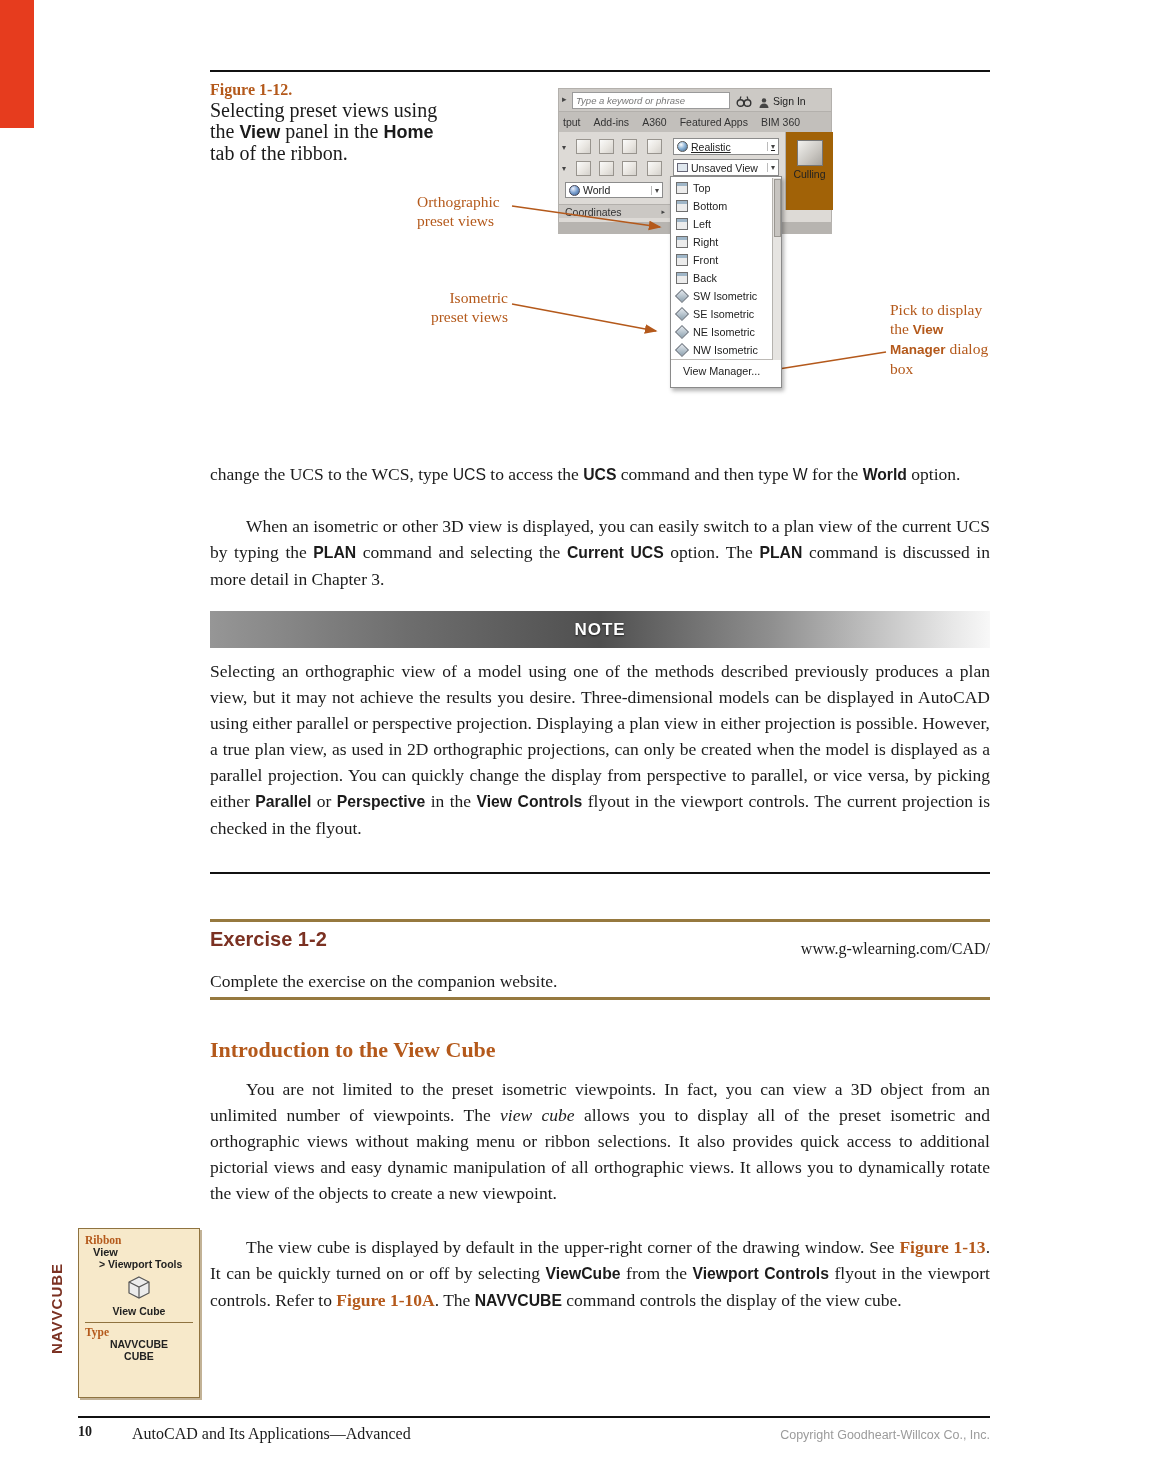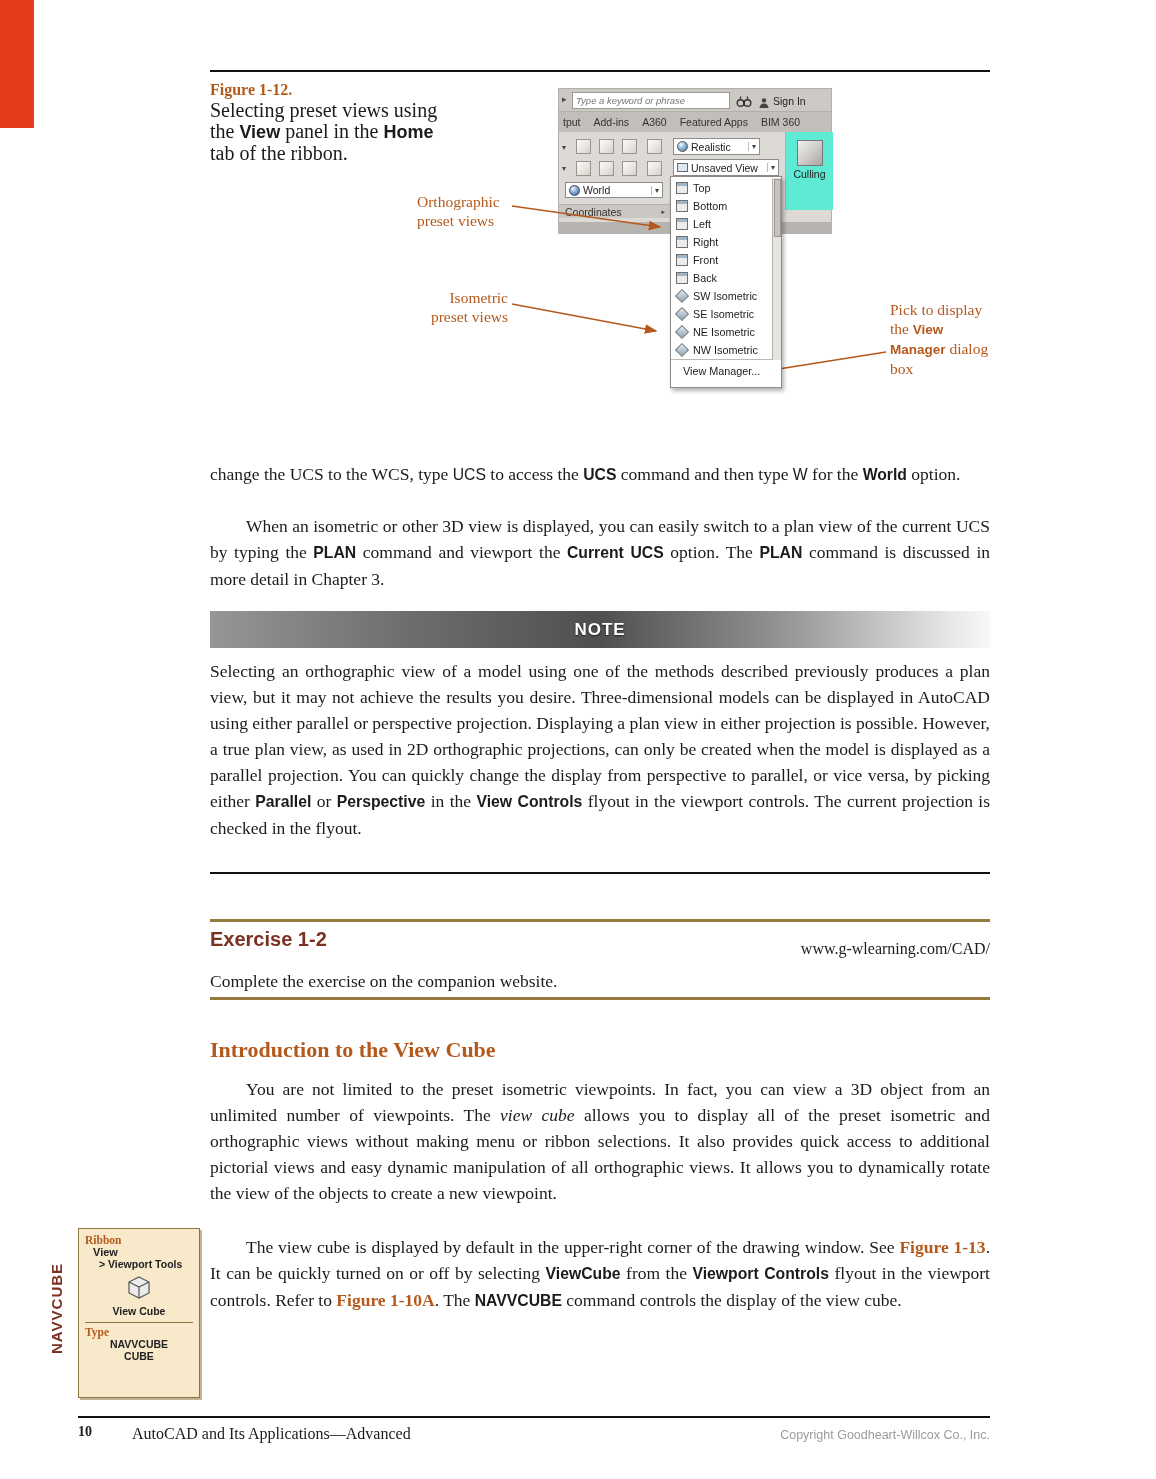--- a/index.html
+++ b/index.html
@@ -55,21 +55,21 @@
   .combo .caret { margin-left:auto; font-size:8px; color:#444; border-left:1px solid #bbb; padding-left:3px;
                   font-family:"DejaVu Sans", sans-serif; }
   .ic-sphere { width:11px; height:11px; border-radius:50%; flex:0 0 auto;
                background:radial-gradient(circle at 35% 30%, #fdfdfd, #8fb6d9 45%, #41668c); border:1px solid #555; }
   .ic-view  { width:11px; height:9px; background:#dfe7ee; border:1px solid #667; flex:0 0 auto; }
   .ic-globe { width:11px; height:11px; border-radius:50%; flex:0 0 auto;
               background:radial-gradient(circle at 35% 30%, #eef2ff, #7aa0d0 50%, #3a5f92); border:1px solid #445; }
 
   .panel-title { background:#cbc8c4; font-size:10.5px; color:#333; display:flex; align-items:center;
                  padding:0 6px; border-top:1px solid #b3b0ac; }
-  .culling { background:#5eead4; border-left:1px solid #b3b0ac; text-align:center; font-size:10.5px; }
+  .culling { background:#a16207; border-left:1px solid #b3b0ac; text-align:center; font-size:10.5px; }
   .culling-ic { width:26px; height:26px; margin:8px auto 2px auto; border:1px solid #777;
                 background:linear-gradient(135deg,#f2f1ef 0%,#c9c6c1 60%,#a8a5a0 100%); }
 
   .dropdown { background:#fff; border:1px solid #8a8a8a; box-shadow:2px 3px 4px rgba(0,0,0,.3); z-index:6; }
   .dd-item { height:18px; display:flex; align-items:center; gap:5px; padding-left:5px;
              font-size:10.8px; color:#222; }
   .ic { width:12px; height:12px; display:inline-block; flex:0 0 auto; }
   .ic-ortho { background:linear-gradient(180deg,#9fb6c8 0 3px, #ececec 3px); border:1px solid #6f6f6f; }
   .ic-iso { width:10px; height:10px; margin:1px; transform:rotate(45deg);
             background:linear-gradient(135deg,#e4e9ee,#8fa3b0); border:1px solid #67707a; }
@@ -143,21 +143,21 @@
       <span class="abs tool-ic" style="left:40px; top:7px;"></span>
       <span class="abs tool-ic" style="left:63px; top:7px;"></span>
       <span class="abs tool-ic" style="left:88px; top:7px;"></span>
 
       <span class="abs glyph" style="left:3px; top:32px; font-size:8px;">▾</span>
       <span class="abs tool-ic" style="left:17px; top:29px;"></span>
       <span class="abs tool-ic" style="left:40px; top:29px;"></span>
       <span class="abs tool-ic" style="left:63px; top:29px;"></span>
       <span class="abs tool-ic" style="left:88px; top:29px;"></span>
 
-      <div class="abs combo" style="left:114px; top:6px; width:87px; height:17px;">
+      <div class="abs combo" style="left:114px; top:6px; width:106px; height:17px;text-decoration:underline;">
         <span class="ic-sphere"></span>
         <span>Realistic</span>
         <span class="caret">▾</span>
       </div>
 
       <div class="abs combo" style="left:114px; top:27px; width:106px; height:17px;">
         <span class="ic-view"></span>
         <span>Unsaved View</span>
         <span class="caret">▾</span>
       </div>
@@ -260,21 +260,21 @@
     <line x1="512" y1="206" x2="660" y2="227" stroke="#b4591b" stroke-width="1.6" marker-end="url(#ah)"></line>
     <line x1="512" y1="304" x2="656" y2="331" stroke="#b4591b" stroke-width="1.6" marker-end="url(#ah)"></line>
     <line x1="886" y1="352" x2="766" y2="371" stroke="#b4591b" stroke-width="1.6" marker-end="url(#ah)"></line>
   </svg>
 
   <p class="abs bodytext" style="left:210px; top:461px; width:780px;">
     <span>change the UCS to the WCS, type </span><span class="sg-sans">UCS</span><span> to access the </span><span class="sg-sansb">UCS</span><span> command and then type </span><span class="sg-sans">W</span><span> for the </span><span class="sg-sansb">World</span><span> option.</span>
   </p>
 
   <p class="abs bodytext indent" style="left:210px; top:513px; width:780px;">
-    <span>When an isometric or other 3D view is displayed, you can easily switch to a plan view of the current UCS by typing the </span><span class="sg-sansb">PLAN</span><span> command and viewport the </span><span class="sg-sansb">Current UCS</span><span> option. The </span><span class="sg-sansb">PLAN</span><span> command is discussed in more detail in Chapter 3.</span>
+    <span>When an isometric or other 3D view is displayed, you can easily switch to a plan view of the current UCS by typing the </span><span class="sg-sansb">PLAN</span><span> command and selecting the </span><span class="sg-sansb">Current UCS</span><span> option. The </span><span class="sg-sansb">PLAN</span><span> command is discussed in more detail in Chapter 3.</span>
   </p>
 
   <div class="abs notebar" style="left:210px; top:611px; width:780px; height:37px;">
     <span>NOTE</span>
   </div>
 
   <p class="abs bodytext" style="left:210px; top:658px; width:780px;">
     <span>Selecting an orthographic view of a model using one of the methods described previously produces a plan view, but it may not achieve the results you desire. Three-dimensional models can be displayed in AutoCAD using either parallel or perspective projection. Displaying a plan view in either projection is possible. However, a true plan view, as used in 2D orthographic projections, can only be created when the model is displayed as a parallel projection. You can quickly change the display from perspective to parallel, or vice versa, by picking either </span><span class="sg-sansb">Parallel</span><span> or </span><span class="sg-sansb">Perspective</span><span> in the </span><span class="sg-sansb">View Controls</span><span> flyout in the viewport controls. The current projection is checked in the flyout.</span>
   </p>
 

